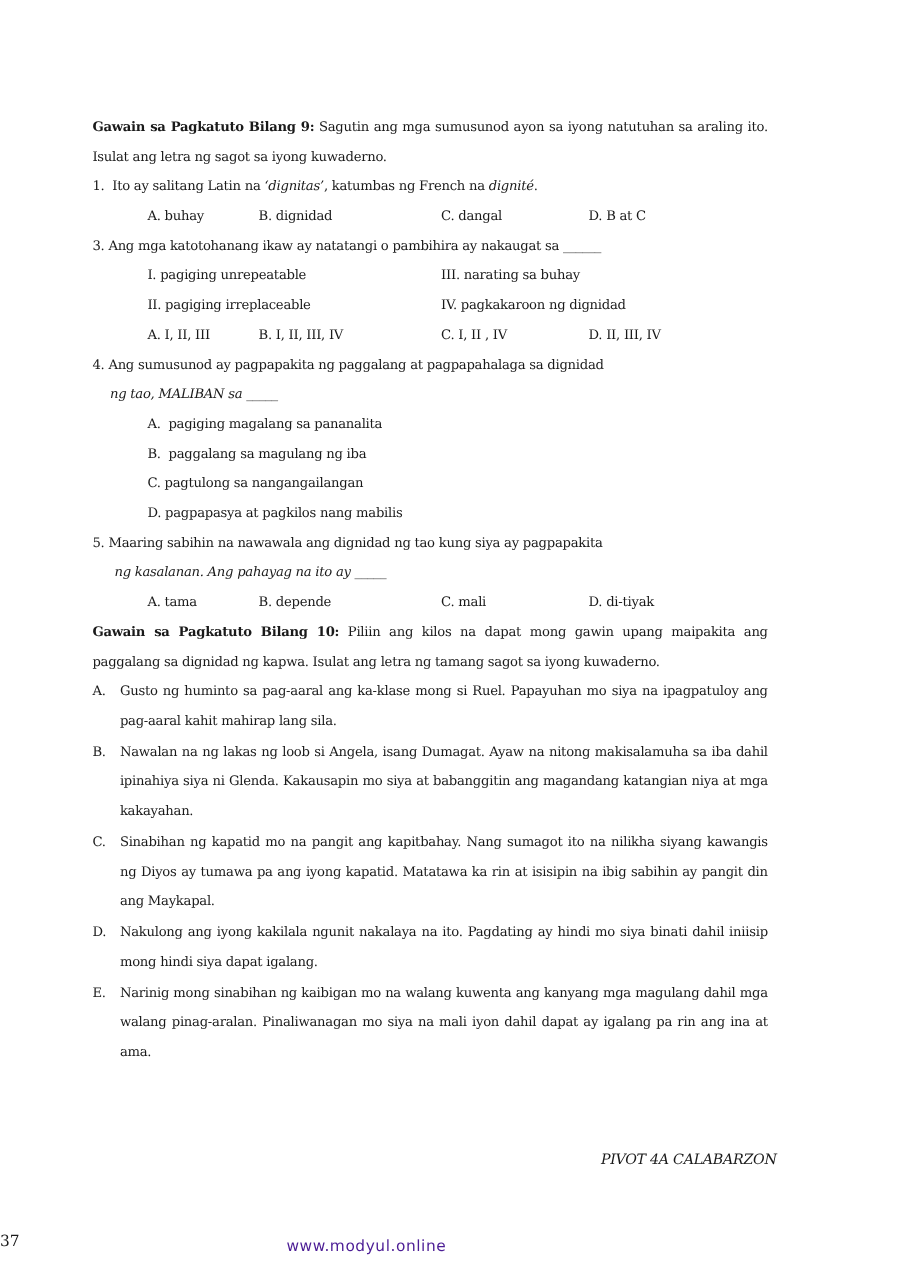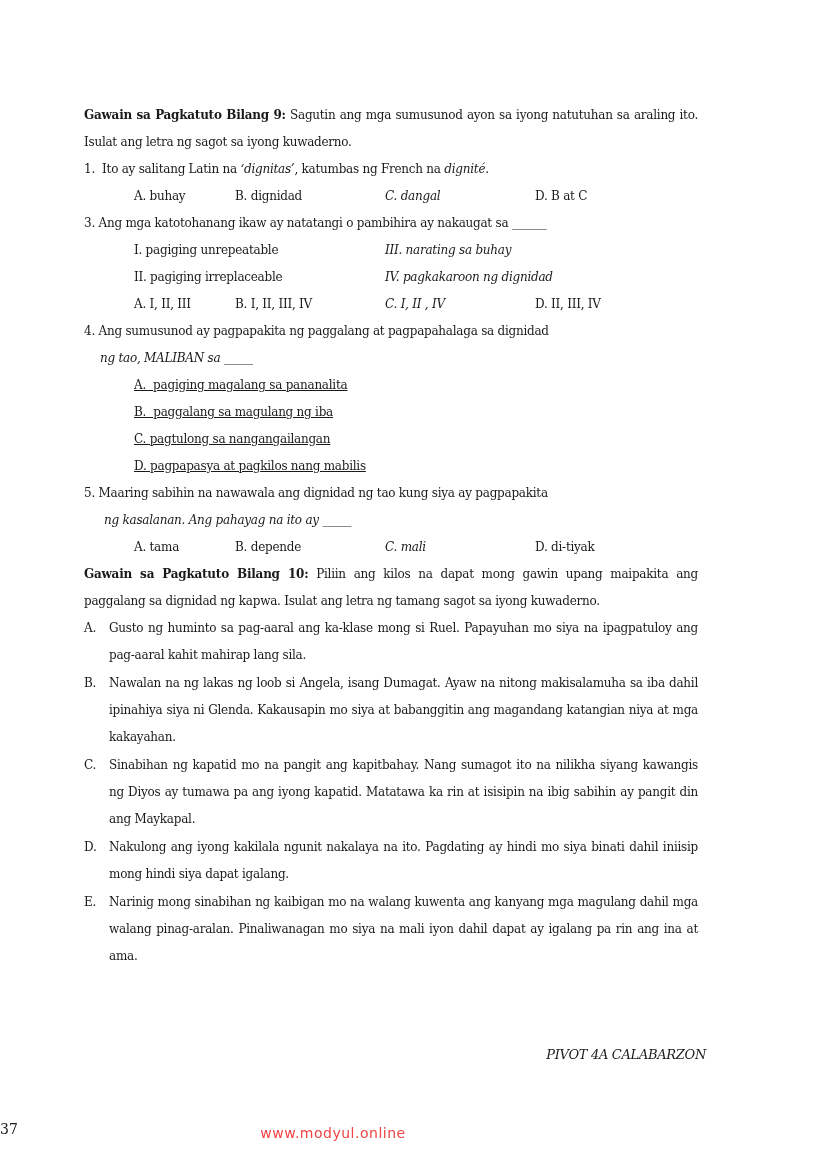--- a/index.html
+++ b/index.html
@@ -33,23 +33,23 @@
     .q-cont { margin: 0 0 0 16px; white-space: nowrap; font-style: italic; }
     .opts {
       position: relative;
       height: 27px;
       white-space: nowrap;
       text-align: center;
     }
     .opts span { position: absolute; top: 0; }
     .c1 { left: 50px; }
     .c2 { left: 151px; }
-    .c3 { left: 301px; font-style: italic; }
+    .c3 { left: 317px; }
     .c4 { left: 451px; }
-    .stack-opt { margin: 0 0 0 50px; white-space: nowrap; text-decoration: underline; }
+    .stack-opt { margin: 0 0 0 50px; white-space: nowrap; }
     .item {
       display: flex;
       margin: 0 0 1px 0;
     }
     .item .letter {
       flex: 0 0 25px;
     }
     .item .text {
       flex: 1;
       text-align: justify;
@@ -73,21 +73,21 @@
       font-size: 14px;
     }
     .watermark {
       position: absolute;
       left: 0;
       width: 666px;
       top: 1125px;
       text-align: center;
       font-family: "DejaVu Sans", "Liberation Sans", sans-serif;
       font-size: 14px;
-      color: #ef4444;
+      color: #4c1d95;
       letter-spacing: 0.5px;
     }
   </style>
 </head>
 <body>
 
 <div class="page">
 
   <p class="para"><b>Gawain sa Pagkatuto Bilang 9:</b><span> Sagutin ang mga sumusunod ayon sa iyong natutuhan sa araling ito. Isulat ang letra ng sagot sa iyong kuwaderno.</span></p>
 

